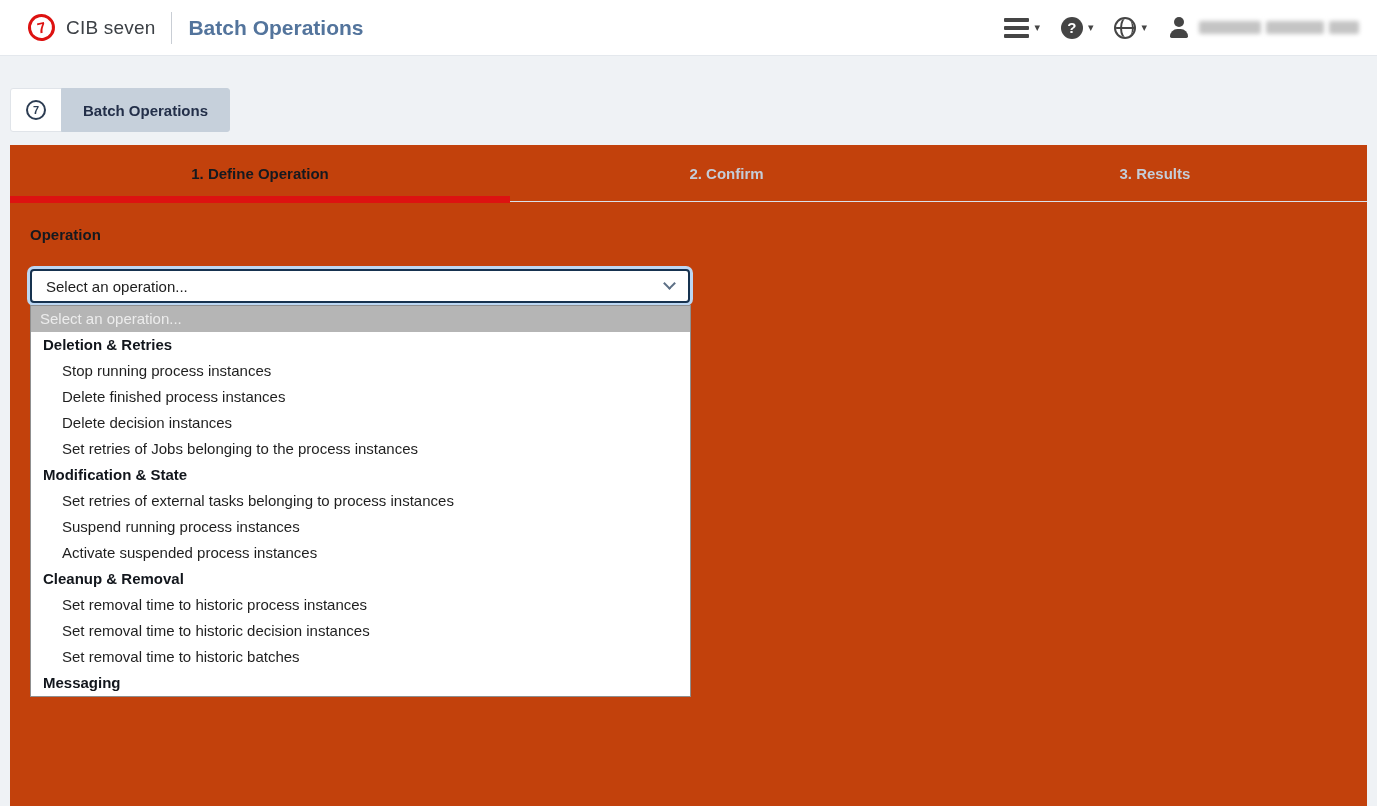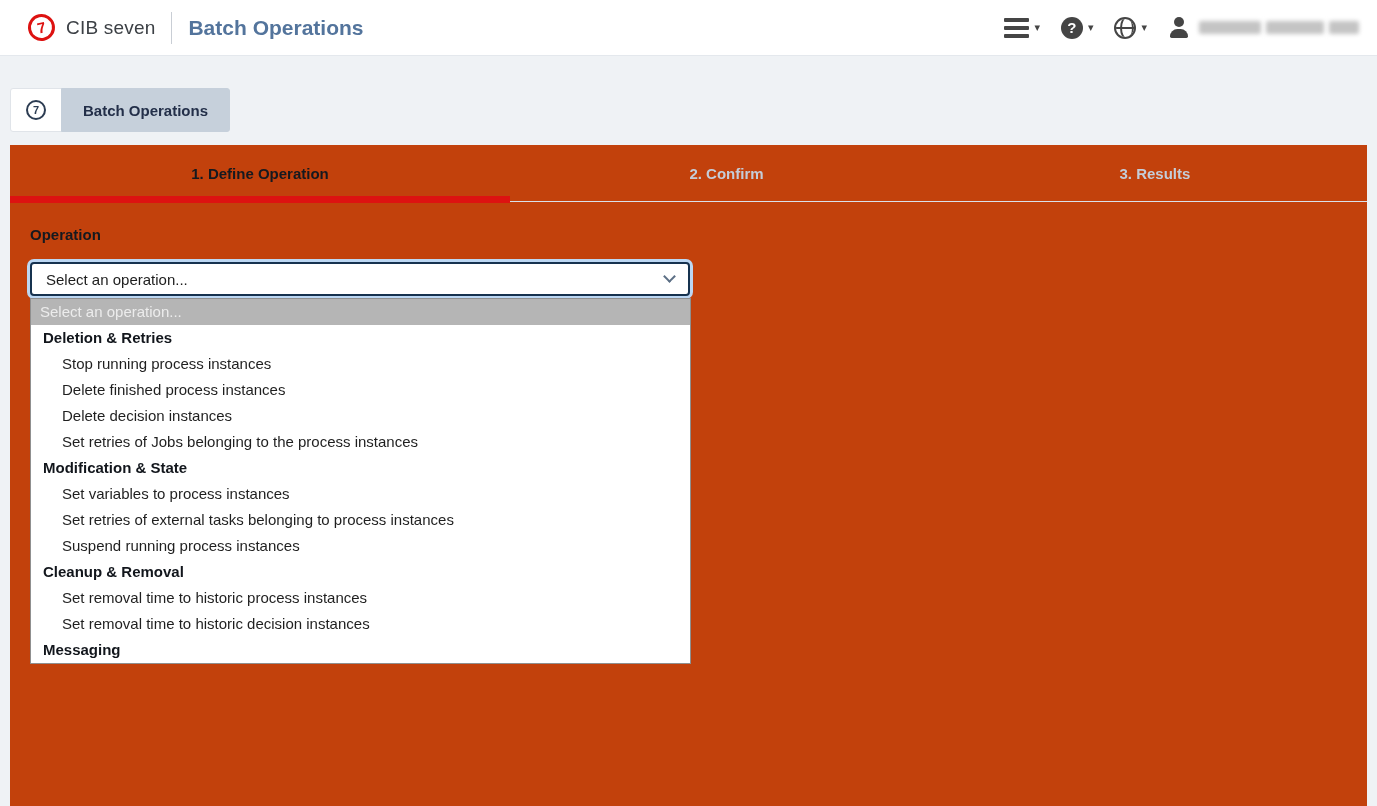--- a/index.html
+++ b/index.html
@@ -53,21 +53,21 @@
   .panel{margin:13px 10px 0;background:#c2410c;height:774px}
   .steps{display:flex;height:57px;border-bottom:1px solid #dae1ea}
   .step{display:flex;align-items:center;justify-content:center;font-size:15px;font-weight:600;color:var(--inactive-step-text);position:relative;cursor:pointer}
   .step:nth-child(1){width:36.85%}
   .step:nth-child(2){width:31.9%}
   .step:nth-child(3){width:31.25%}
   .step.active{color:#15191f;font-weight:700}
   .step.active::after{content:'';position:absolute;left:0;right:0;bottom:-2px;height:7px;background:var(--brand-red)}
 
   .content{padding:24px 20px 0 20px}
-  .op-label{font-size:15px;font-weight:700;color:#15191f;margin-bottom:19px}
+  .op-label{font-size:15px;font-weight:700;color:#15191f;margin-bottom:26px}
   .select{width:660px;height:34px;border:2px solid var(--select-border);border-radius:4px;box-shadow:0 0 0 3px var(--focus-ring);background:#fff;display:flex;align-items:center;justify-content:space-between;padding:0 14px;font-size:15px;color:#1d1d1d;cursor:pointer}
   .chevron-down{width:9px;height:9px;border-right:2px solid #5c6f85;border-bottom:2px solid #5c6f85;transform:rotate(45deg);margin-top:-5px}
 
   .dropdown{width:661px;margin-top:2px;background:#fff;border:1px solid #8f8f8f}
   .dd-row{height:26px;line-height:26px;font-size:15px;color:#1f1f1f;padding-left:31px;white-space:nowrap;overflow:hidden;cursor:pointer}
   .dd-row.placeholder{background:var(--dropdown-highlight-bg);color:#ececec;padding-left:9px}
   .dd-row.group{font-weight:700;color:#12161c;padding-left:12px;cursor:default}
 </style>
 </head>
 <body>
@@ -135,24 +135,25 @@
       </div>
 
       <div class="dropdown">
           <div class="dd-row placeholder">Select an operation...</div>
           <div class="dd-row group">Deletion &amp; Retries</div>
           <div class="dd-row option">Stop running process instances</div>
           <div class="dd-row option">Delete finished process instances</div>
           <div class="dd-row option">Delete decision instances</div>
           <div class="dd-row option">Set retries of Jobs belonging to the process instances</div>
           <div class="dd-row group">Modification &amp; State</div>
-          <div class="dd-row option">Set variables to process instances</div>
           <div class="dd-row option">Set retries of external tasks belonging to process instances</div>
           <div class="dd-row option">Suspend running process instances</div>
+          <div class="dd-row option">Activate suspended process instances</div>
           <div class="dd-row group">Cleanup &amp; Removal</div>
           <div class="dd-row option">Set removal time to historic process instances</div>
           <div class="dd-row option">Set removal time to historic decision instances</div>
+          <div class="dd-row option">Set removal time to historic batches</div>
           <div class="dd-row group">Messaging</div>
         </div>
     </div>
   </div>
 
 </div>
 
 </body></html>

